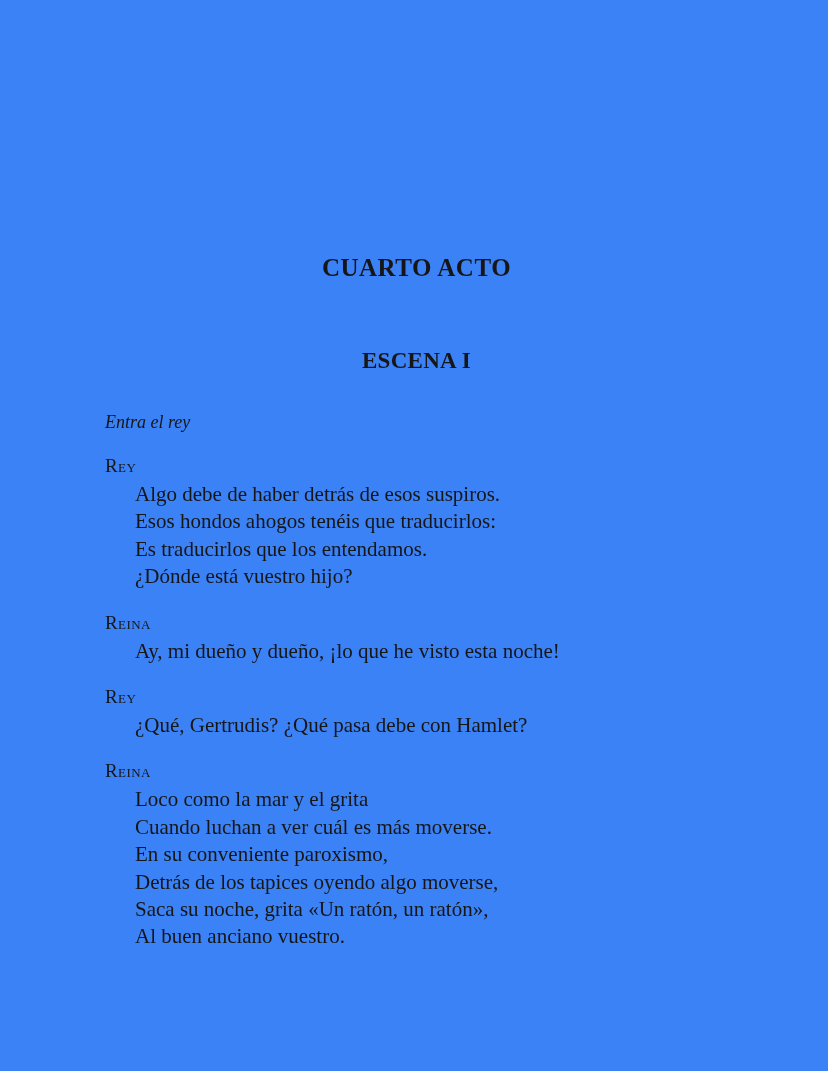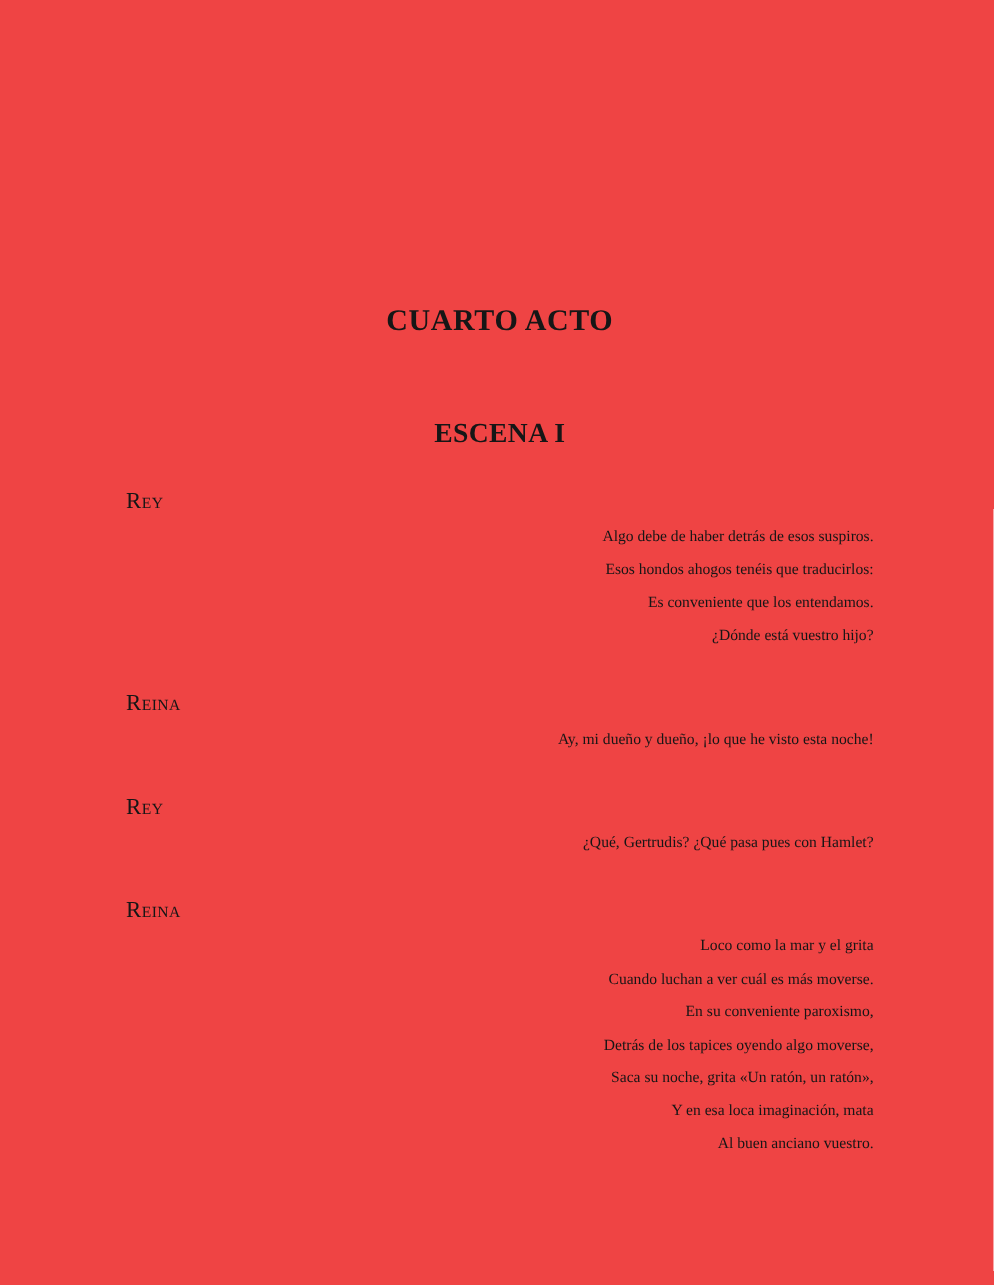--- a/index.html
+++ b/index.html
@@ -4,21 +4,21 @@
 <style>
   html, body {
     margin: 0;
     padding: 0;
     background: #ffffff;
   }
   .page {
     position: relative;
     width: 828px;
     height: 1071px;
-    background: #ef4444;
+    background: #3b82f6;
     overflow: hidden;
     color: #161616;
     font-family: "Liberation Serif", serif;
   }
   .content {
     box-sizing: border-box;
     padding: 254px 100px 0 105px;
   }
   .act-title {
     margin: 0;
@@ -36,71 +36,70 @@
     letter-spacing: 0.3px;
     text-align: center;
   }
   .stage-direction {
     margin: 36px 0 0 0;
     font-size: 18px;
     line-height: 24px;
     font-style: italic;
   }
   .speech {
-    margin-top: 32px;
+    margin-top: 20px;
   }
   .speaker {
     font-variant: small-caps;
     font-size: 19px;
     line-height: 24px;
     letter-spacing: 0.4px;
     margin-bottom: 3px;
   }
   .verse {
     margin: 0;
     padding-left: 30px;
-    font-size: 13px;
+    font-size: 21px;
     line-height: 27.4px;
-    text-align: right;
   }
 </style>
 </head>
 <body>
 
 <div class="page">
   <div class="content">
 
     <h1 class="act-title">CUARTO ACTO</h1>
 
     <h2 class="scene-title">ESCENA I</h2>
 
+    <p class="stage-direction">Entra el rey</p>
 
     <div class="speech">
       <div class="speaker">Rey</div>
       <p class="verse">Algo debe de haber detrás de esos suspiros.</p>
       <p class="verse">Esos hondos ahogos tenéis que traducirlos:</p>
-      <p class="verse">Es conveniente que los entendamos.</p>
+      <p class="verse">Es traducirlos que los entendamos.</p>
       <p class="verse">¿Dónde está vuestro hijo?</p>
     </div>
 
     <div class="speech">
       <div class="speaker">Reina</div>
       <p class="verse">Ay, mi dueño y dueño, ¡lo que he visto esta noche!</p>
     </div>
 
     <div class="speech">
       <div class="speaker">Rey</div>
-      <p class="verse">¿Qué, Gertrudis? ¿Qué pasa pues con Hamlet?</p>
+      <p class="verse">¿Qué, Gertrudis? ¿Qué pasa debe con Hamlet?</p>
     </div>
 
     <div class="speech">
       <div class="speaker">Reina</div>
       <p class="verse">Loco como la mar y el grita</p>
       <p class="verse">Cuando luchan a ver cuál es más moverse.</p>
       <p class="verse">En su conveniente paroxismo,</p>
       <p class="verse">Detrás de los tapices oyendo algo moverse,</p>
       <p class="verse">Saca su noche, grita «Un ratón, un ratón»,</p>
-      <p class="verse">Y en esa loca imaginación, mata</p>
       <p class="verse">Al buen anciano vuestro.</p>
     </div>
 
   </div>
 </div>
 
 </body></html>

